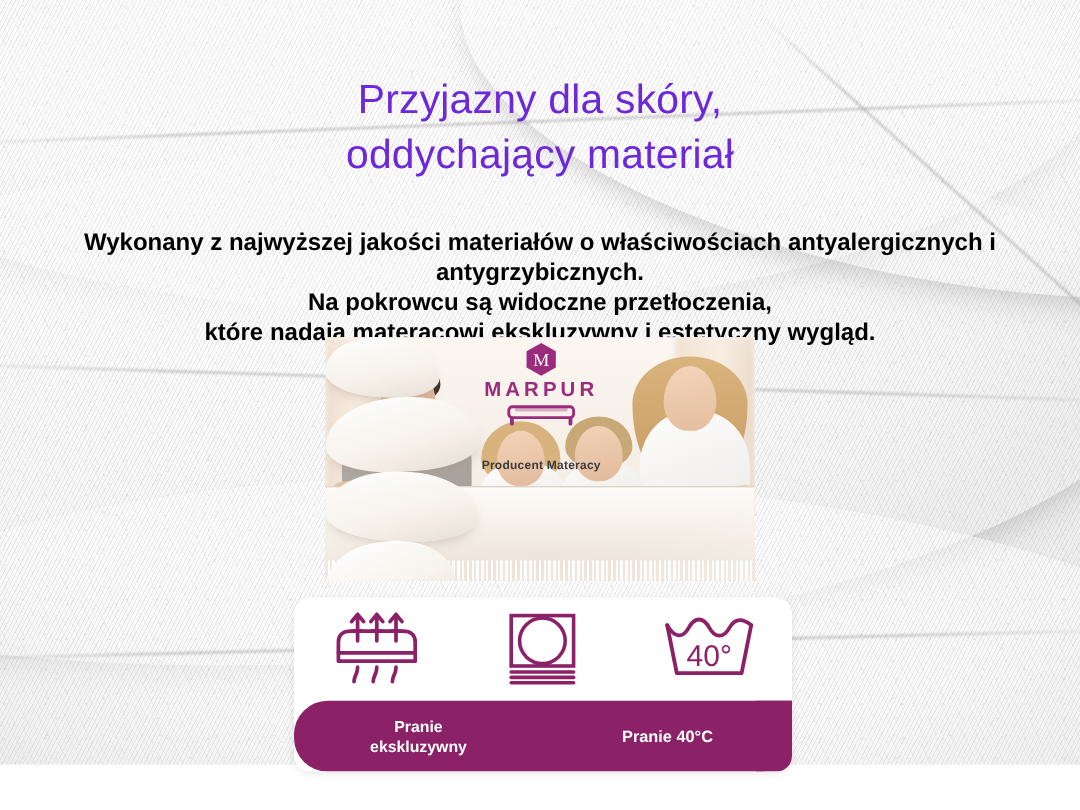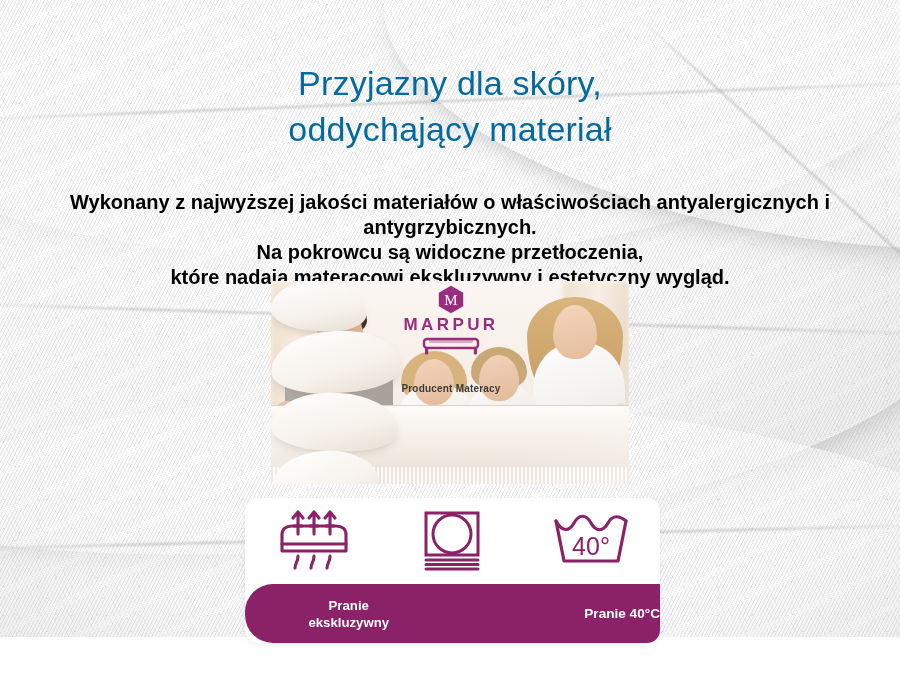--- a/index.html
+++ b/index.html
@@ -100,21 +100,21 @@
     inset: 0;
     z-index: 5;
   }
 
   #headline {
     position: absolute;
     left: 0;
     top: 60px;
     width: 900px;
     text-align: center;
-    color: #0369a1;
+    color: #6d28d9;
     font-size: 34px;
     line-height: 46px;
     font-weight: 400;
     letter-spacing: 0.2px;
     white-space: pre-line;
   }
 
   #subcopy {
     position: absolute;
     left: 0;
@@ -287,21 +287,21 @@
   .label-cell {
     flex: 1;
     text-align: center;
     color: #ffffff;
     font-size: 13.2px;
     line-height: 17px;
     font-weight: bold;
     white-space: pre-line;
     z-index: 2;
   }
-  .label-cell.single { font-size: 13.6px; text-align: right; }
+  .label-cell.single { font-size: 13.6px; }
 </style>
 </head>
 <body>
 
 <div id="banner">
   <div class="fabric-base"></div>
   <div class="wave w1"></div>
   <div class="wave w2"></div>
   <div class="wave w3"></div>
   <div class="wave w4"></div>

